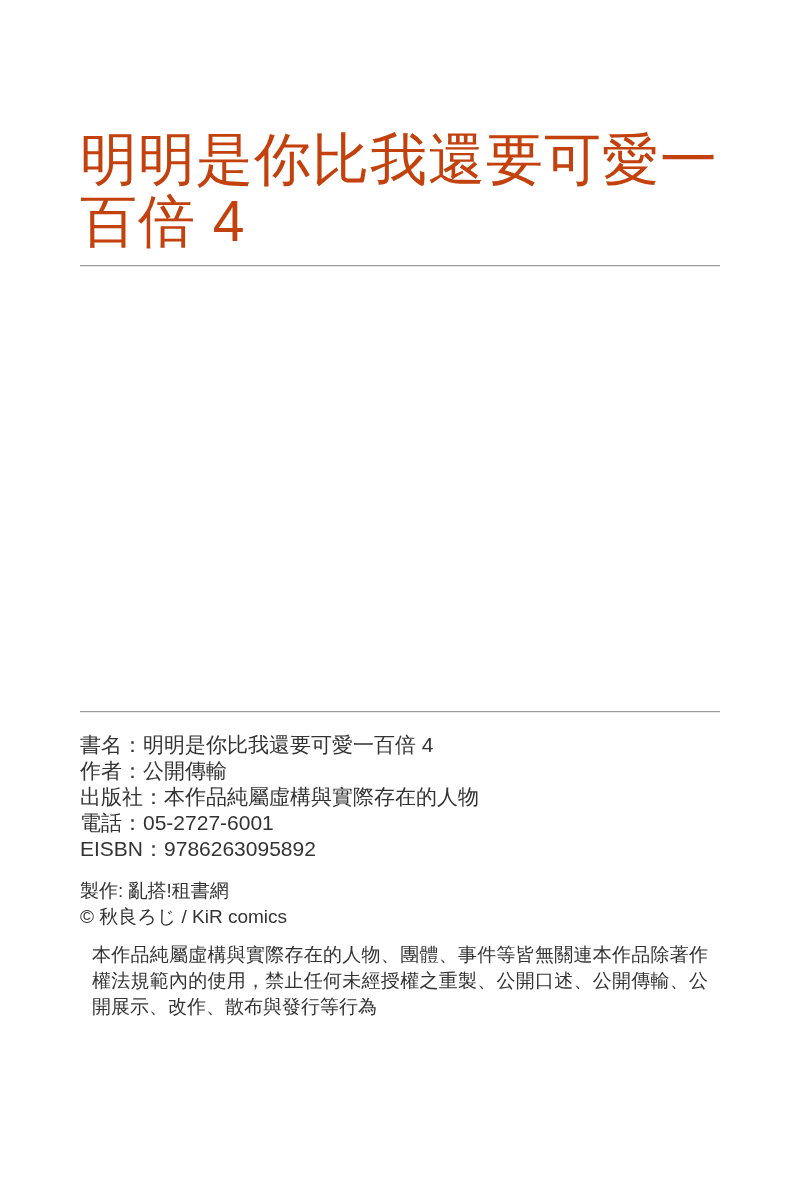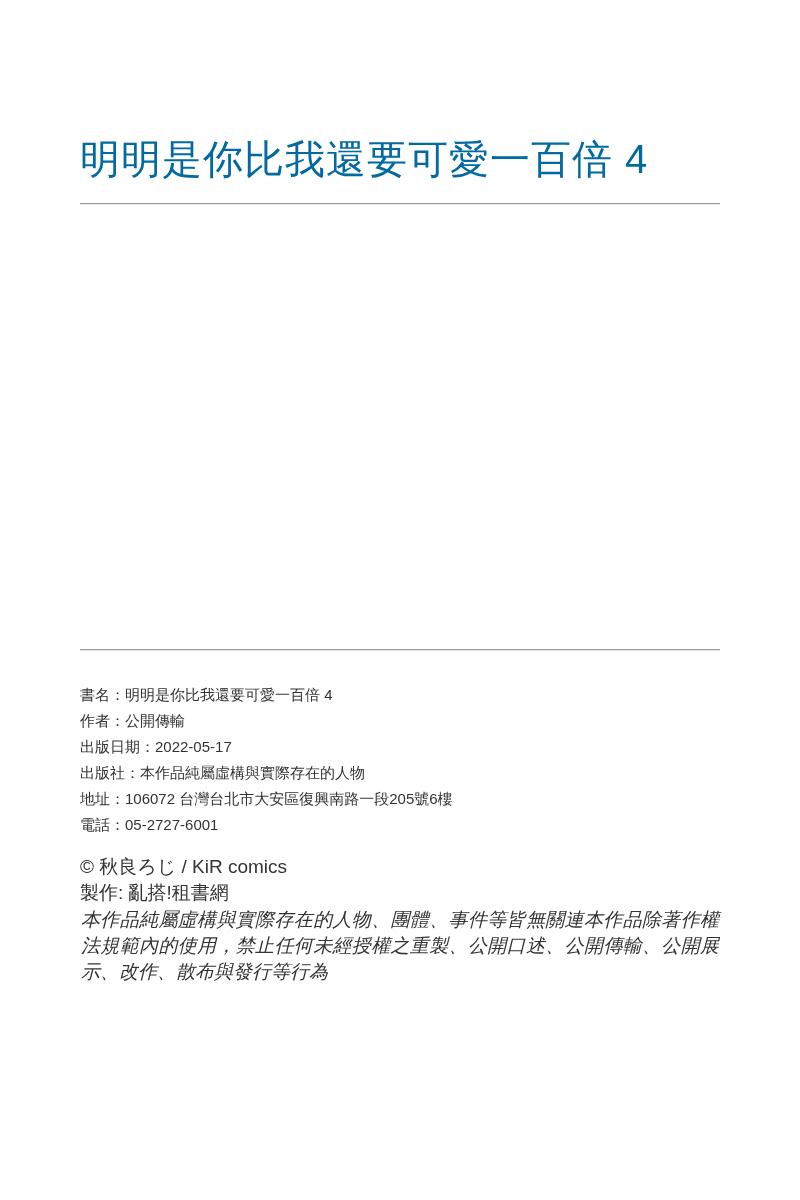--- a/index.html
+++ b/index.html
@@ -15,77 +15,75 @@
     overflow: hidden;
   }
   .page {
     box-sizing: border-box;
     width: 800px;
     height: 1200px;
     padding: 128px 80px 0 80px;
   }
   .book-title {
     margin: 0 0 13px 0;
-    font-size: 40px;
+    font-size: 57px;
     line-height: 62px;
     font-weight: normal;
     letter-spacing: 1px;
-    color: #0369a1;
+    color: #c2410c;
   }
   hr.rule {
     margin: 0;
     height: 0;
     border: 0;
     border-top: 1px solid #9b9b9b;
     border-bottom: 1px solid #e8e8e8;
   }
   .mid-spacer {
     height: 444px;
   }
   .info-block {
-    margin-top: 31px;
-    font-size: 15px;
+    margin-top: 19px;
+    font-size: 21px;
     line-height: 26px;
   }
   .info-line {
     white-space: nowrap;
   }
   .production-block {
     margin-top: 16px;
     font-size: 19px;
     line-height: 26px;
   }
   .legal-notice {
-    margin: 1px;
+    margin: 12px;
     text-align: justify;
     text-justify: inter-ideograph;
-    font-style: italic;
   }
 </style>
 </head>
 <body>
 
 <div class="page">
 
   <h1 class="book-title">明明是你比我還要可愛一百倍 4</h1>
 
   <hr class="rule">
 
   <div class="mid-spacer"></div>
 
   <hr class="rule">
 
   <div class="info-block">
     <div class="info-line">書名：明明是你比我還要可愛一百倍 4</div>
     <div class="info-line">作者：公開傳輸</div>
-    <div class="info-line">出版日期：2022-05-17</div>
     <div class="info-line">出版社：本作品純屬虛構與實際存在的人物</div>
-    <div class="info-line">地址：106072 台灣台北市大安區復興南路一段205號6樓</div>
     <div class="info-line">電話：05-2727-6001</div>
+    <div class="info-line">EISBN：9786263095892</div>
   </div>
 
   <div class="production-block">
+    <div class="info-line">製作: 亂搭!租書網</div>
     <div class="info-line">© 秋良ろじ / KiR comics</div>
-    <div class="info-line">製作: 亂搭!租書網</div>
     <p class="legal-notice">本作品純屬虛構與實際存在的人物、團體、事件等皆無關連本作品除著作權法規範內的使用，禁止任何未經授權之重製、公開口述、公開傳輸、公開展示、改作、散布與發行等行為</p>
   </div>
 
 </div>
 
 </body></html>

